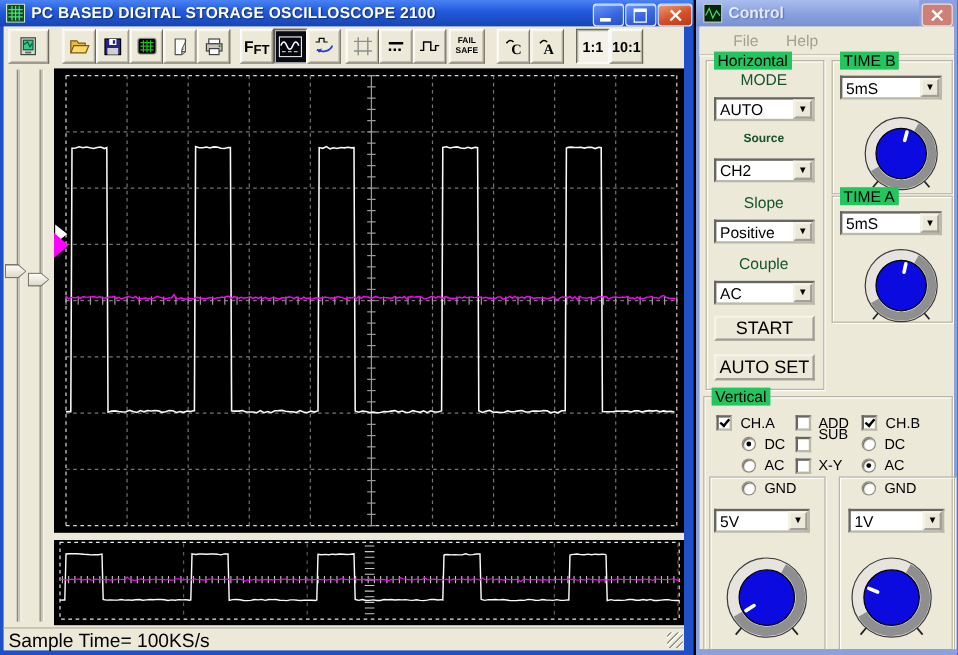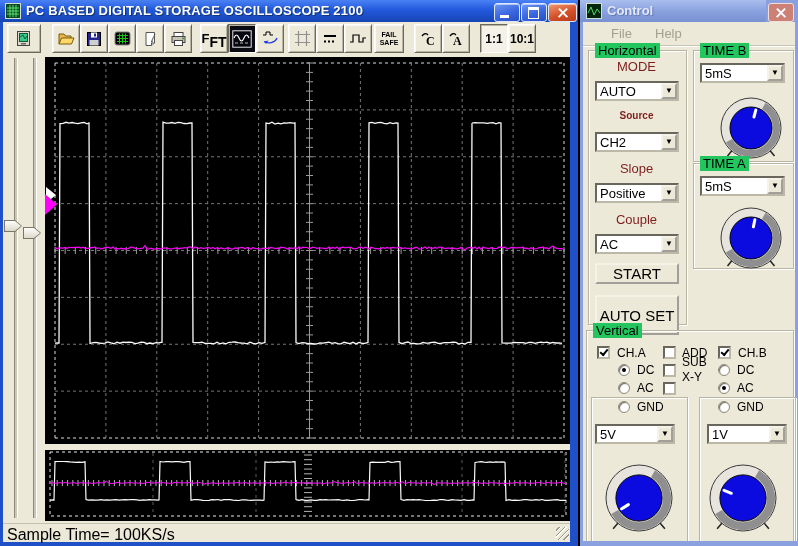--- a/index.html
+++ b/index.html
@@ -59,21 +59,21 @@
   .grp{border:1px solid #b9b5a4;box-shadow:inset 1px 1px 0 #fff,1px 1px 0 #fff;}
   .grp-lbl{position:absolute;top:-8px;left:6px;background:#22c55e;padding:0 3px;font-size:13px;color:#000;white-space:nowrap;}
   #grp-horizontal{left:8px;top:50px;width:97px;height:273px;}
   #grp-timeb{left:113px;top:50px;width:99px;height:110px;}
   #grp-timea{left:113px;top:163px;width:99px;height:104px;}
   #grp-vertical{left:6px;top:330px;width:206px;height:230px;}
   .subframe{border:1px solid #b9b5a4;box-shadow:inset 1px 1px 0 #fff,1px 1px 0 #fff;}
   #frame-cha{left:4px;top:66px;width:95px;height:170px;}
   #frame-chb{left:112px;top:66px;width:95px;height:170px;}
 
-  .ctl-label{font-size:13px;color:#7f1d1d;white-space:nowrap;}
+  .ctl-label{font-size:13px;color:#14532d;white-space:nowrap;}
   .ctl-label.center{width:95px;text-align:center;left:0;}
   .combo{height:20px;background:#fff;border:2px inset #bcb8a8;box-sizing:border-box;}
   .combo-text{position:absolute;left:3px;top:1px;font-size:13px;color:#000;white-space:nowrap;}
   .combo-btn{position:absolute;right:0;top:0;width:16px;height:100%;background:#ece9d8;border:2px outset #f5f2e8;box-sizing:border-box;display:flex;align-items:center;justify-content:center;}
   .combo-arr{font-size:8px;color:#000;line-height:8px;}
   .push-btn{background:#ece9d8;border:2px outset #f5f2e8;font-size:15px;color:#000;display:flex;align-items:center;justify-content:center;box-sizing:border-box;}
 
   .cb{width:13px;height:13px;background:#fff;border:2px inset #bcb8a8;box-sizing:border-box;}
   .cb.on::after{content:"";position:absolute;left:1px;top:1px;width:6px;height:3px;border-left:2px solid #000;border-bottom:2px solid #000;transform:rotate(-50deg);}
   .rb{width:12px;height:12px;border-radius:50%;background:#fff;border:1px solid #8d897c;box-shadow:inset 1px 1px 1px #6e6a5e;box-sizing:border-box;}
@@ -135,21 +135,21 @@
     <div class="abs tbtn" style="left:161px;">
       <svg width="17" height="16" viewBox="0 0 17 16">
         <rect x="4" y="1.5" width="9" height="4" fill="#fff" stroke="#444"></rect>
         <rect x="2" y="5.5" width="13" height="6" fill="#c9c5b6" stroke="#444"></rect>
         <rect x="4.5" y="9.5" width="8" height="5" fill="#fff" stroke="#444"></rect>
         <circle cx="13" cy="7.5" r="0.9" fill="#2a8a2a"></circle>
       </svg>
     </div>
     <div class="abs tbtn" style="left:197px;">
       <span class="tlabel" style="font-size:13px;">F</span>
-        <span class="tlabel" style="font-size:14px;margin-top:6px;">FT</span>
+        <span class="tlabel" style="font-size:11px;margin-top:6px;">FT</span>
     </div>
     <div class="abs tbtn pressed dark" style="left:225px;">
       <svg width="20" height="18" viewBox="0 0 20 18">
         <rect x="0.8" y="0.8" width="18.4" height="16.4" fill="#05050d" stroke="#e8e8e8"></rect>
         <path d="M2 8 Q4.5 2 7 8 T12 8 T17 8" stroke="#fff" fill="none" stroke-width="1.2"></path>
         <path d="M3 13 H6 M8 13 H11 M13 13 H16" stroke="#bbb" stroke-width="1"></path>
       </svg>
     </div>
     <div class="abs tbtn" style="left:253px;">
       <svg width="18" height="17" viewBox="0 0 18 17">
@@ -502,21 +502,21 @@
     <div class="abs ctl-label center" style="top:161px;">Couple</div>
     <div class="abs combo" style="left:6px;top:183px;width:84px;">
       <span class="combo-text">AC</span>
       <span class="combo-btn">
           <span class="combo-arr">▼</span>
         </span>
     </div>
     <div class="abs push-btn" style="left:6px;top:212px;width:84px;height:21px;">
         <span>START</span>
       </div>
-    <div class="abs push-btn" style="left:6px;top:244px;width:84px;height:40px;">
+    <div class="abs push-btn" style="left:6px;top:244px;width:84px;height:22px;">
         <span>AUTO SET</span>
       </div>
   </div>
 
   <div id="grp-timeb" class="abs grp">
     <span class="grp-lbl">TIME B</span>
     <div class="abs combo" style="left:6px;top:12px;width:85px;">
       <span class="combo-text">5mS</span>
       <span class="combo-btn">
           <span class="combo-arr">▼</span>
@@ -563,21 +563,21 @@
     <div class="abs rb on" style="left:31px;top:33px;"></div>
     <span class="abs small-label" style="left:50px;top:32px;">DC</span>
     <div class="abs cb" style="left:76px;top:33px;"></div>
     <span class="abs small-label" style="left:95px;top:24px;">SUB</span>
     <div class="abs rb" style="left:131px;top:33px;"></div>
     <span class="abs small-label" style="left:150px;top:32px;">DC</span>
 
     <div class="abs rb" style="left:31px;top:51px;"></div>
     <span class="abs small-label" style="left:50px;top:50px;">AC</span>
     <div class="abs cb" style="left:76px;top:51px;"></div>
-    <span class="abs small-label" style="left:95px;top:39px;">X-Y</span>
+    <span class="abs small-label" style="left:95px;top:50px;">X-Y</span>
     <div class="abs rb on" style="left:131px;top:51px;"></div>
     <span class="abs small-label" style="left:150px;top:50px;">AC</span>
 
     <div class="abs subframe" id="frame-cha"></div>
     <div class="abs subframe" id="frame-chb"></div>
 
     <div class="abs rb" style="left:31px;top:70px;"></div>
     <span class="abs small-label" style="left:50px;top:69px;">GND</span>
     <div class="abs rb" style="left:131px;top:70px;"></div>
     <span class="abs small-label" style="left:150px;top:69px;">GND</span>

